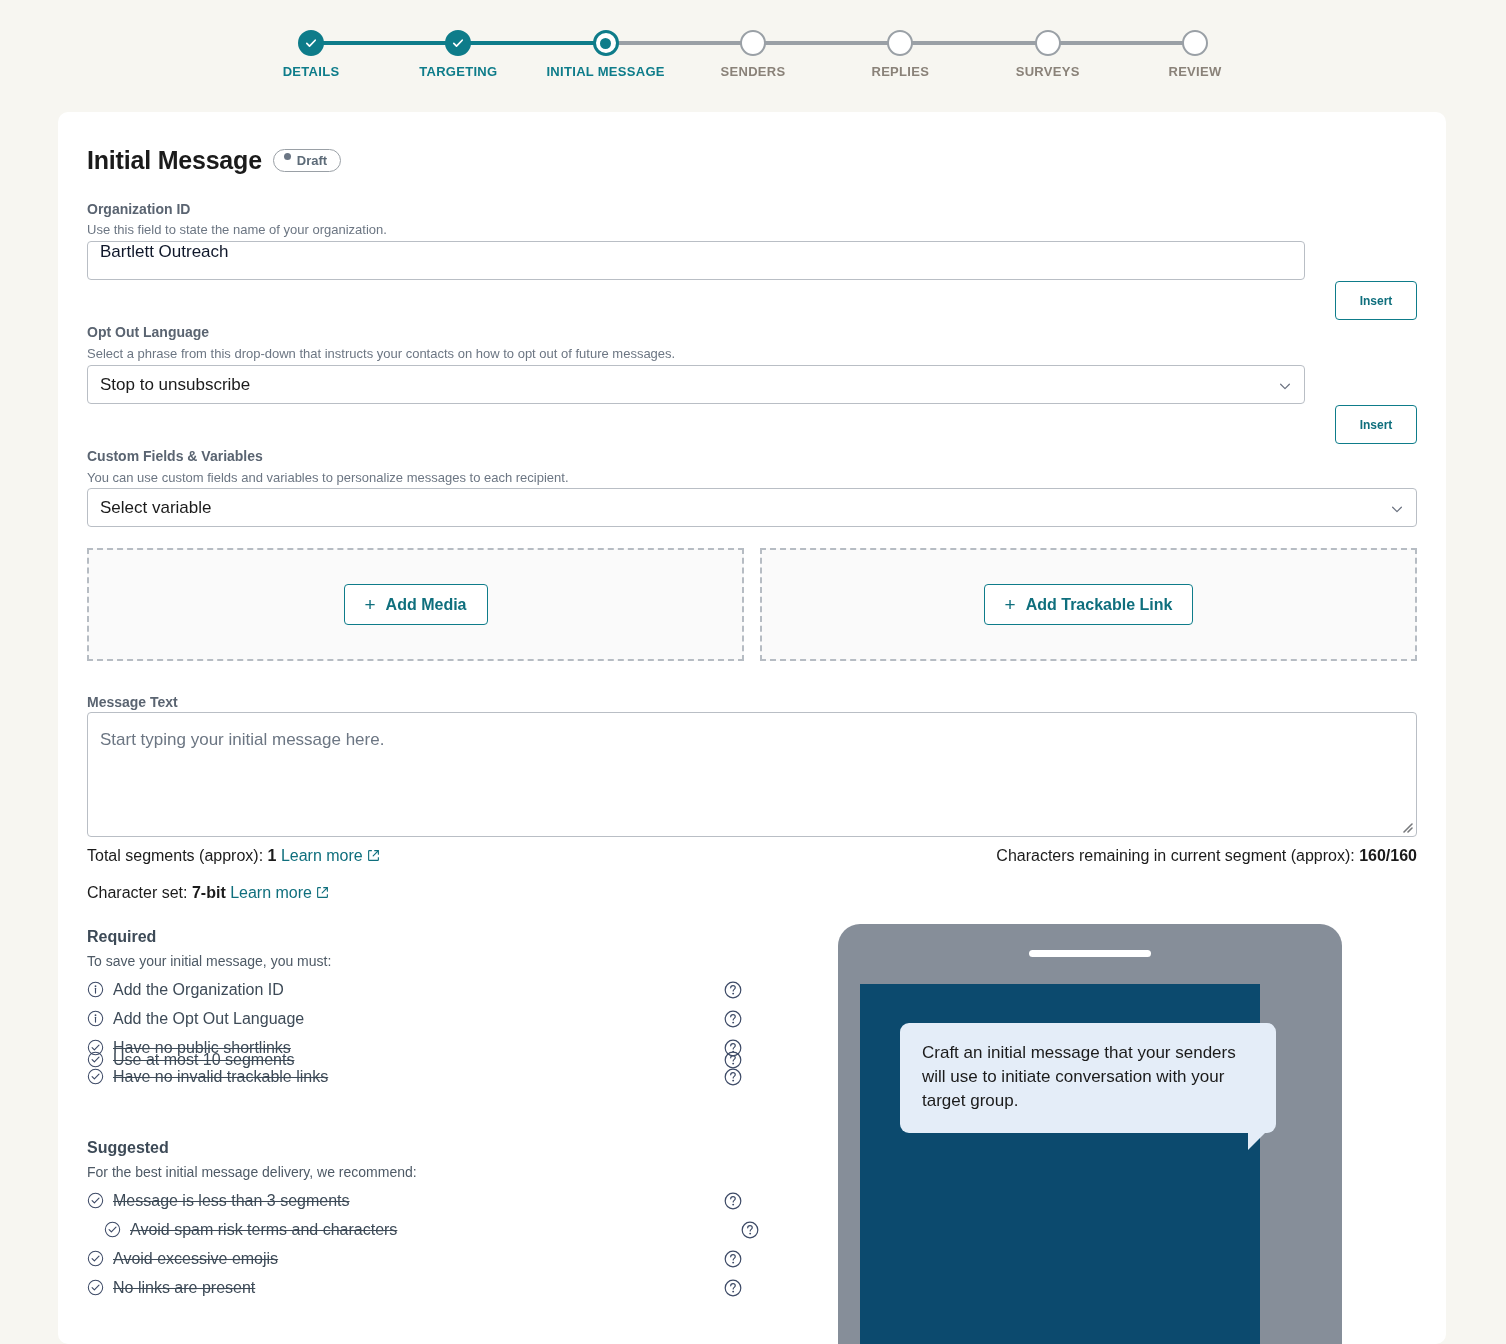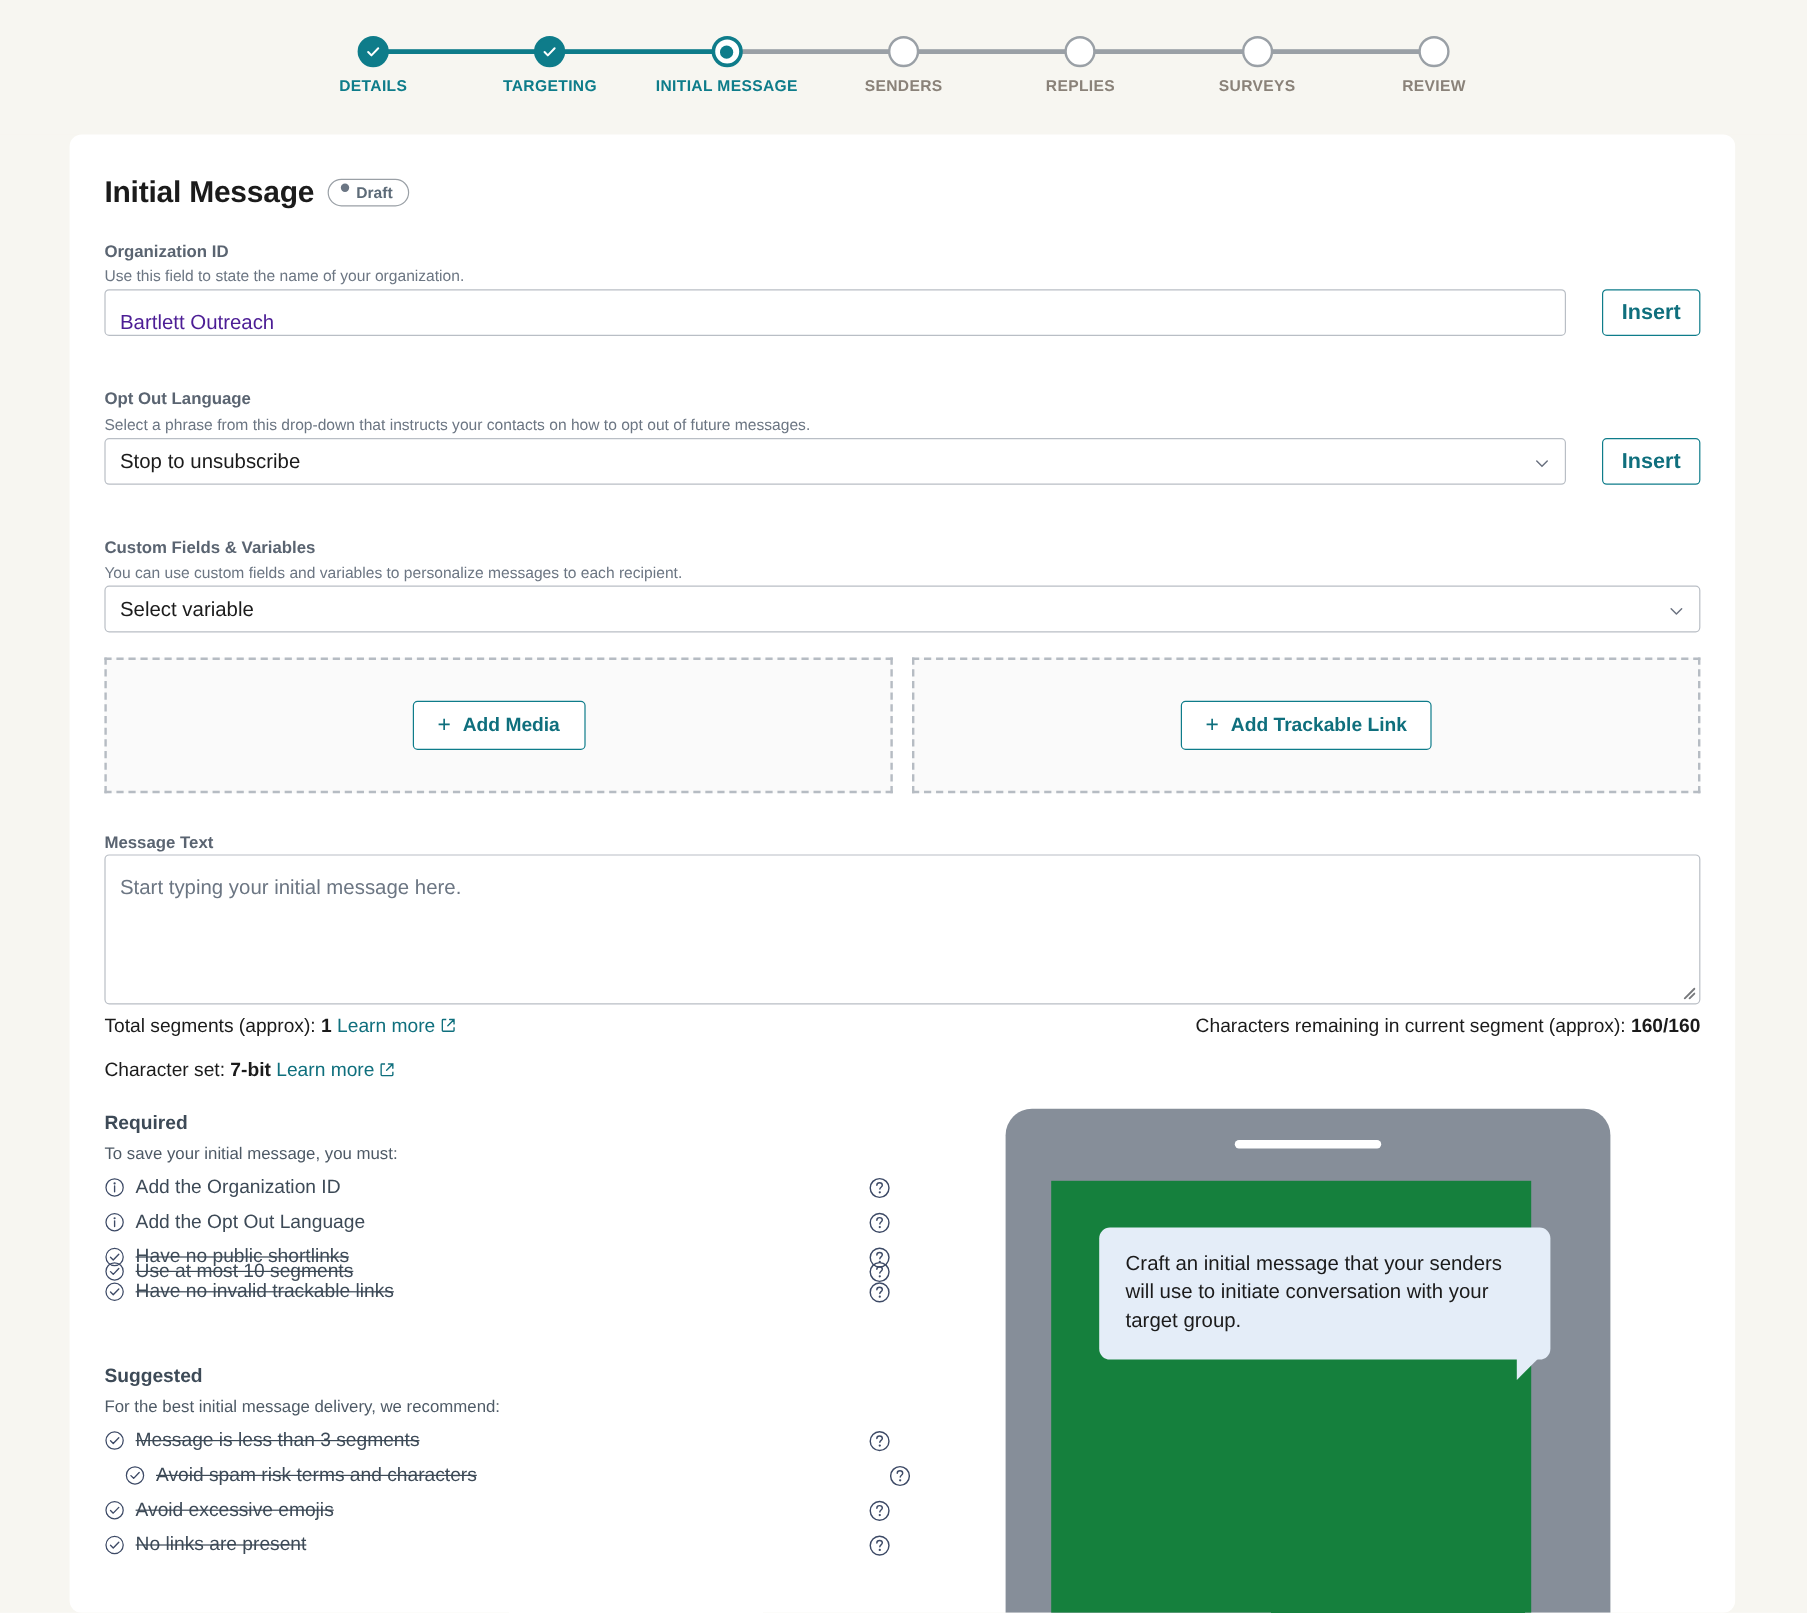--- a/index.html
+++ b/index.html
@@ -84,45 +84,46 @@
     position: absolute; font-size: 14px; font-weight: bold; color: #5a6471;
   }
   .field-help {
     position: absolute; font-size: 13px; color: #6c7683;
   }
   .text-input {
     position: absolute;
     background: #ffffff;
     border: 1px solid #b9bec5;
     border-radius: 4px;
-    font-size: 17px; color: #4c1d95;
+    font-size: 17px; color: #0f172a;
     padding: 0 12px;
-    display: flex; align-items: flex-end;
+    display: flex; align-items: flex-start;
     font-family: "Liberation Sans", "DejaVu Sans", sans-serif;
   }
   .select-box {
     position: absolute;
     background: #ffffff;
     border: 1px solid #b9bec5;
     border-radius: 4px;
     font-size: 17px; color: #1b1b1b;
     padding: 0 12px;
     display: flex; align-items: center; justify-content: space-between;
   }
   .chev {
     width: 14px; height: 14px; color: #6b7280;
   }
   .insert-btn {
     position: absolute;
     border: 1px solid #0e7c8a; border-radius: 4px;
     background: #ffffff; color: #0f6f7d;
-    font-size: 18px; font-weight: bold;
+    font-size: 12px; font-weight: bold;
     display: flex; align-items: center; justify-content: center;
     cursor: pointer;
     font-family: "Liberation Sans", "DejaVu Sans", sans-serif;
+    margin-top: 40px;
   }
 
   
   .dropzone {
     position: absolute;
     border: 2px dashed #b6bcc3;
     background: #fafafa;
     display: flex; align-items: center; justify-content: center;
   }
   .ghost-btn {
@@ -179,22 +180,22 @@
     position: absolute; left: 838px; top: 924px;
     width: 504px; height: 420px;
     background: #868e99;
     border-radius: 22px 22px 0 0;
   }
   .phone-speaker {
     position: absolute; left: 50%; top: 26px; transform: translateX(-50%);
     width: 122px; height: 7px; border-radius: 4px; background: #ffffff;
   }
   .phone-screen {
-    position: absolute; left: 38px; top: 60px; width: 400px; height: 360px;
-    background: #15803d;
+    position: absolute; left: 22px; top: 60px; width: 400px; height: 360px;
+    background: #0c4a6e;
   }
   .bubble {
     position: absolute; left: 40px; top: 39px; width: 376px;
     background: #e4edf8; border-radius: 9px;
     padding: 18px 22px 20px 22px;
     font-size: 17px; line-height: 1.42; color: #1b1b1b;
   }
   .bubble-tail {
     position: absolute; right: 8px; bottom: -17px;
     width: 0; height: 0;

